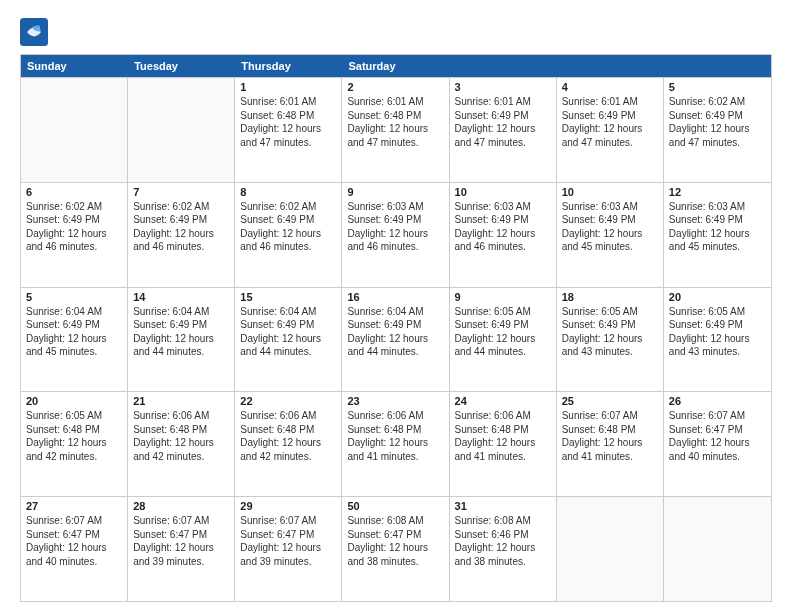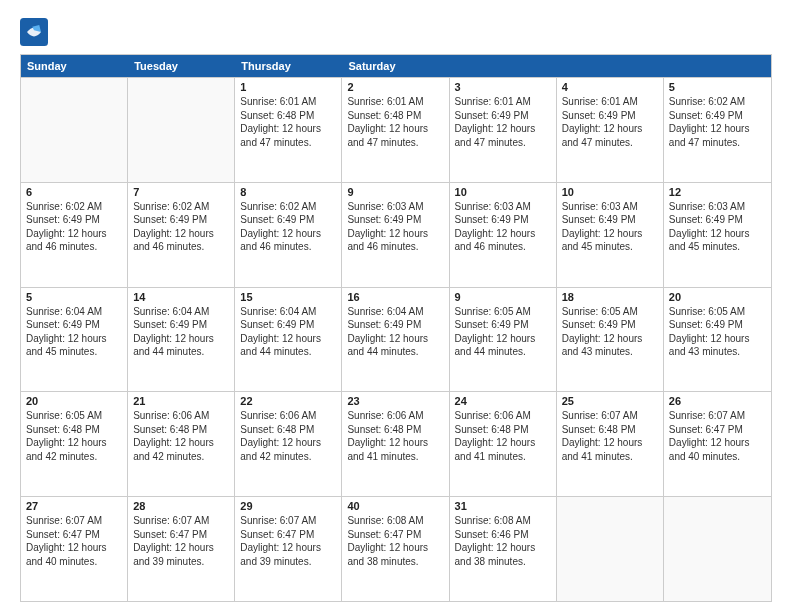--- a/index.html
+++ b/index.html
@@ -355,21 +355,21 @@
 and 39 minutes.</div>
           </div>
           <div class="cal-cell">
             <div class="day-num">29</div>
             <div class="cell-text" style="white-space: pre-line;">Sunrise: 6:07 AM
 Sunset: 6:47 PM
 Daylight: 12 hours
 and 39 minutes.</div>
           </div>
           <div class="cal-cell">
-            <div class="day-num">40</div>
+            <div class="day-num">50</div>
             <div class="cell-text" style="white-space: pre-line;">Sunrise: 6:08 AM
 Sunset: 6:47 PM
 Daylight: 12 hours
 and 38 minutes.</div>
           </div>
           <div class="cal-cell">
             <div class="day-num">31</div>
             <div class="cell-text" style="white-space: pre-line;">Sunrise: 6:08 AM
 Sunset: 6:46 PM
 Daylight: 12 hours

